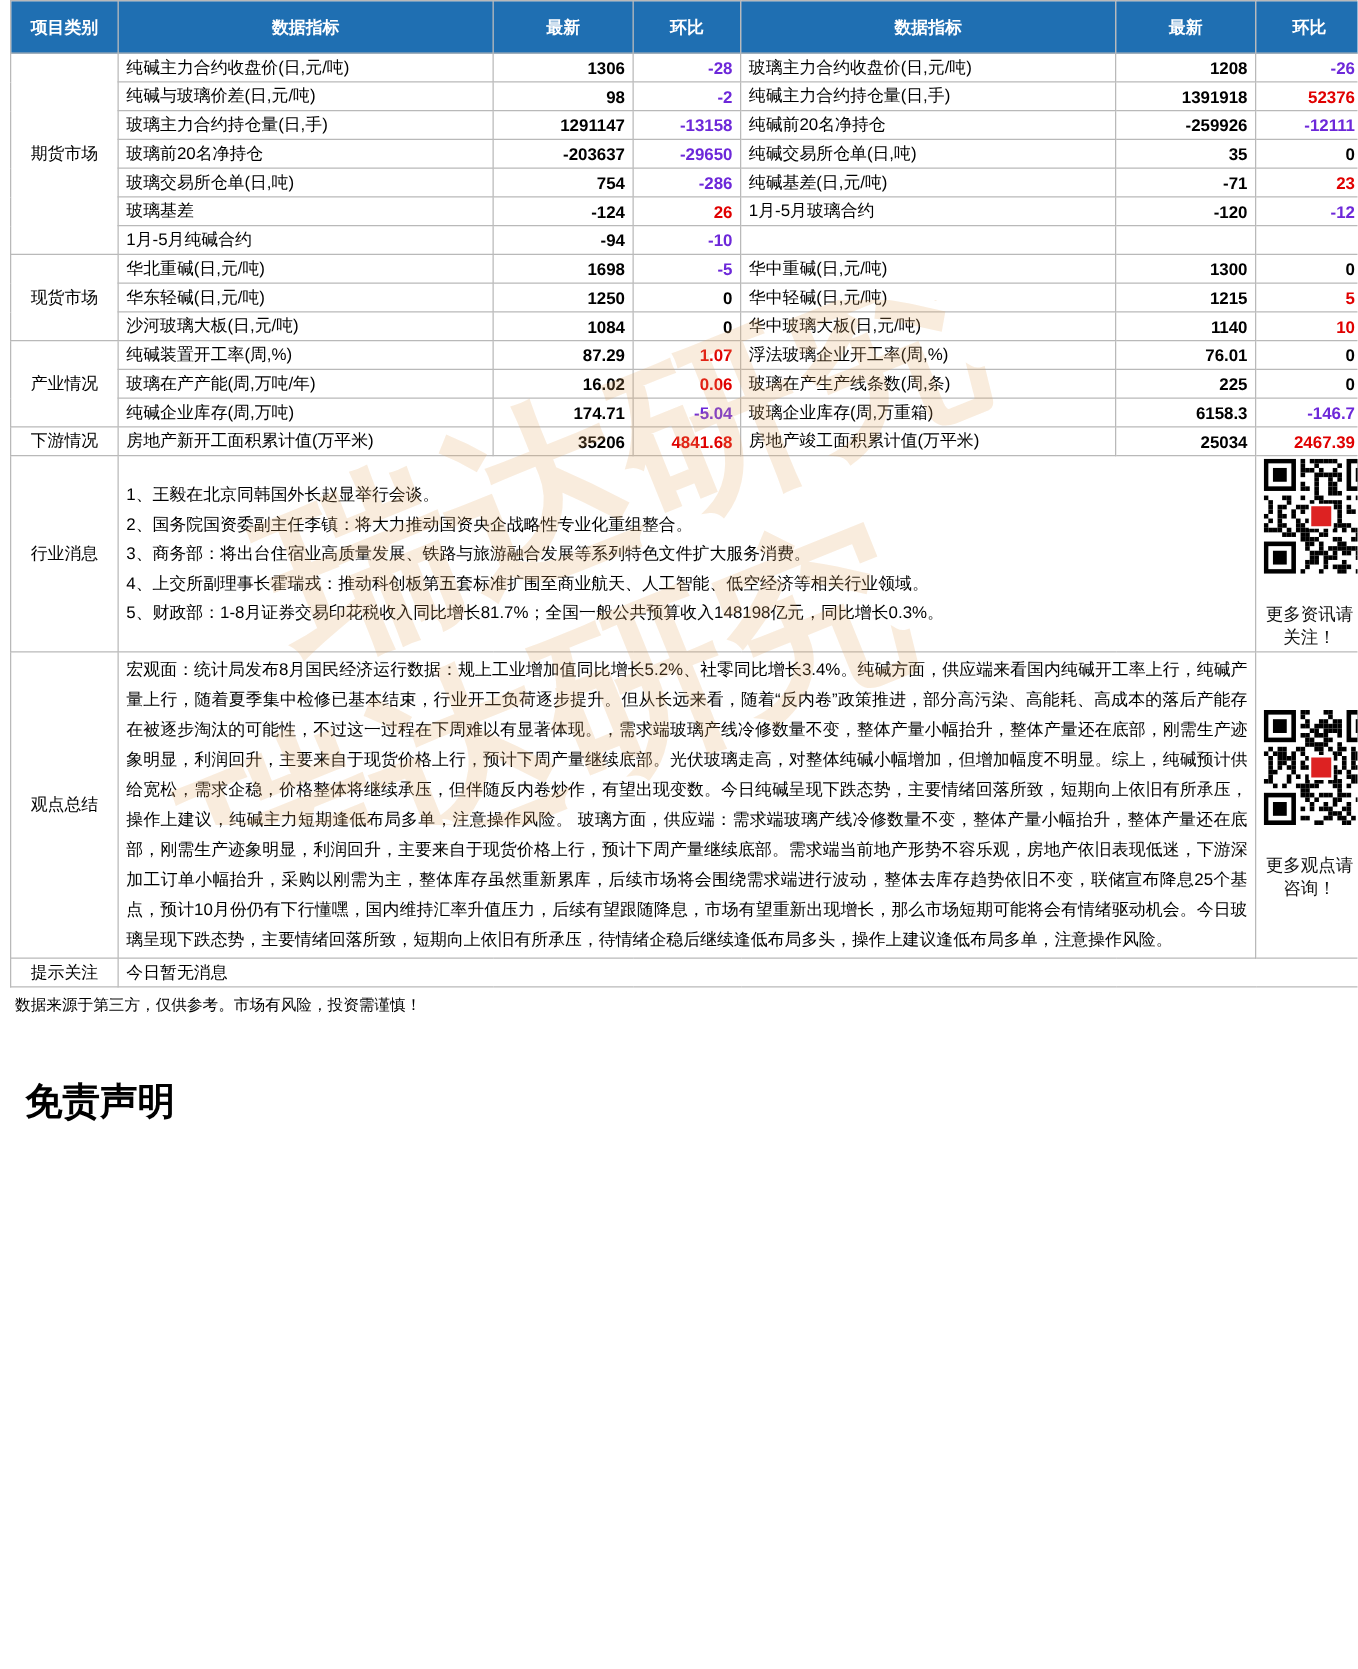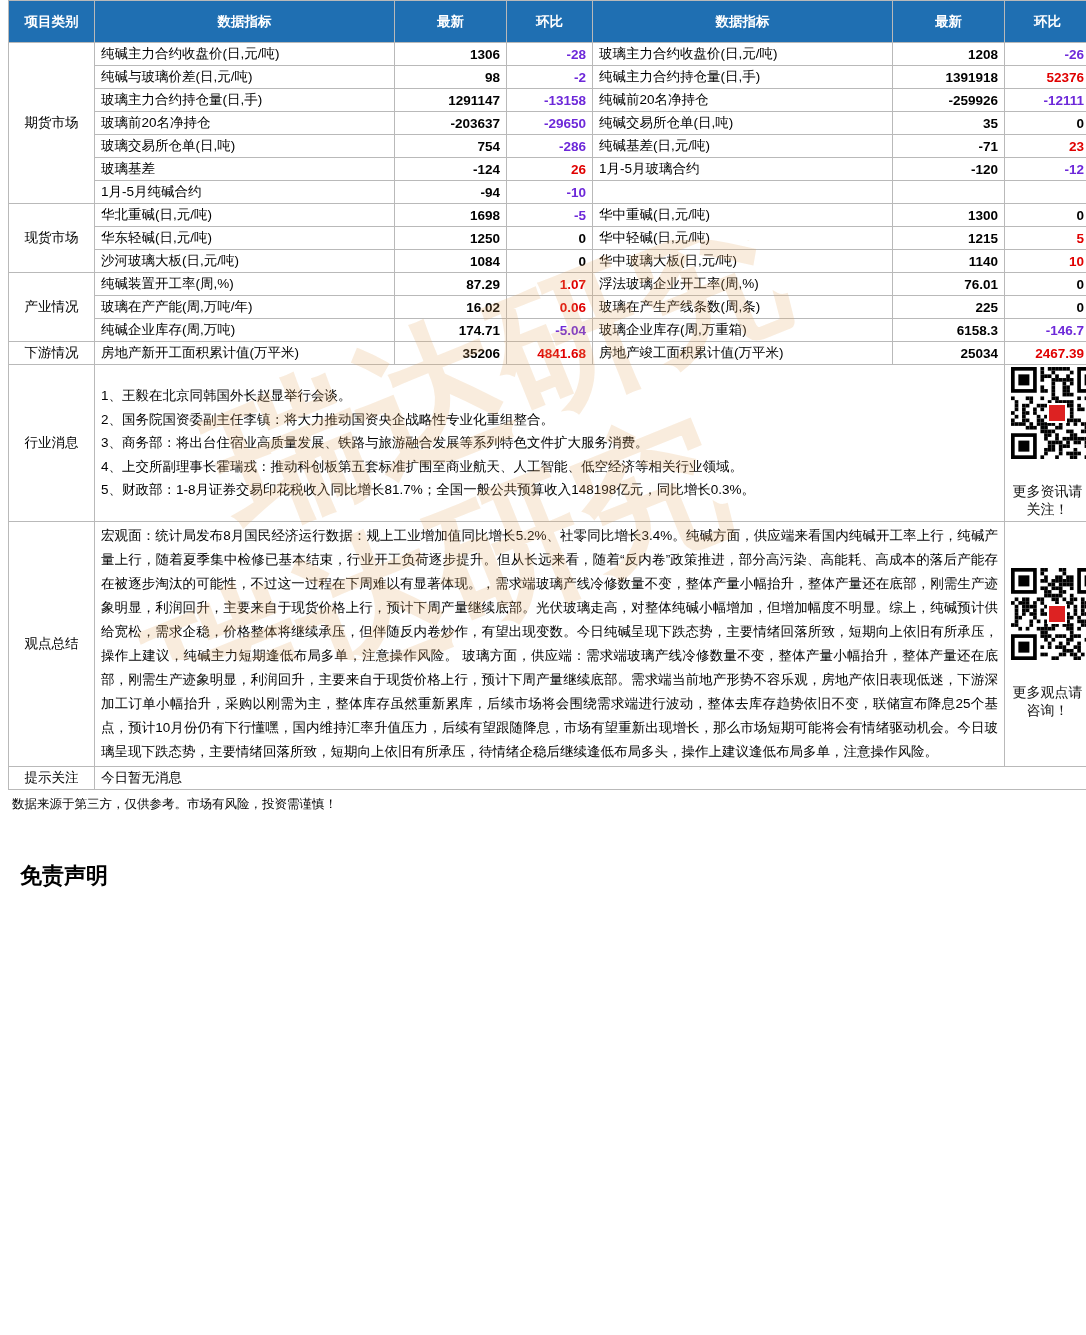--- a/index.html
+++ b/index.html
@@ -74,21 +74,21 @@
   td.view { padding: 7px 9px; line-height: 1.78; font-size: 13.6px; text-align: justify; }
   td.tip { padding: 4px 8px; font-size: 13.5px; }
 
   .note { font-size: 12.5px; padding: 6px 4px 2px 4px; }
   .researcher {
     display: flex; gap: 34px; font-size: 13.5px; padding: 10px 4px 4px 0;
     justify-content: center; align-items: baseline;
   }
   .researcher .lbl { font-weight: bold; }
 
-  .disc-title { font-size: 22px; font-weight: bold; margin: 46px 0 2px 12px; }
+  .disc-title { font-size: 30px; font-weight: bold; margin: 46px 0 2px 12px; }
   .disc-body {
     font-size: 15.5px; line-height: 1.85; text-align: justify; margin: 0 12px 0 12px;
     text-indent: 2em;
   }
 
   
   .watermark {
     position: absolute; top: 240px; left: 120px; width: 860px; height: 420px;
     pointer-events: none; z-index: 5; overflow: hidden;
   }

